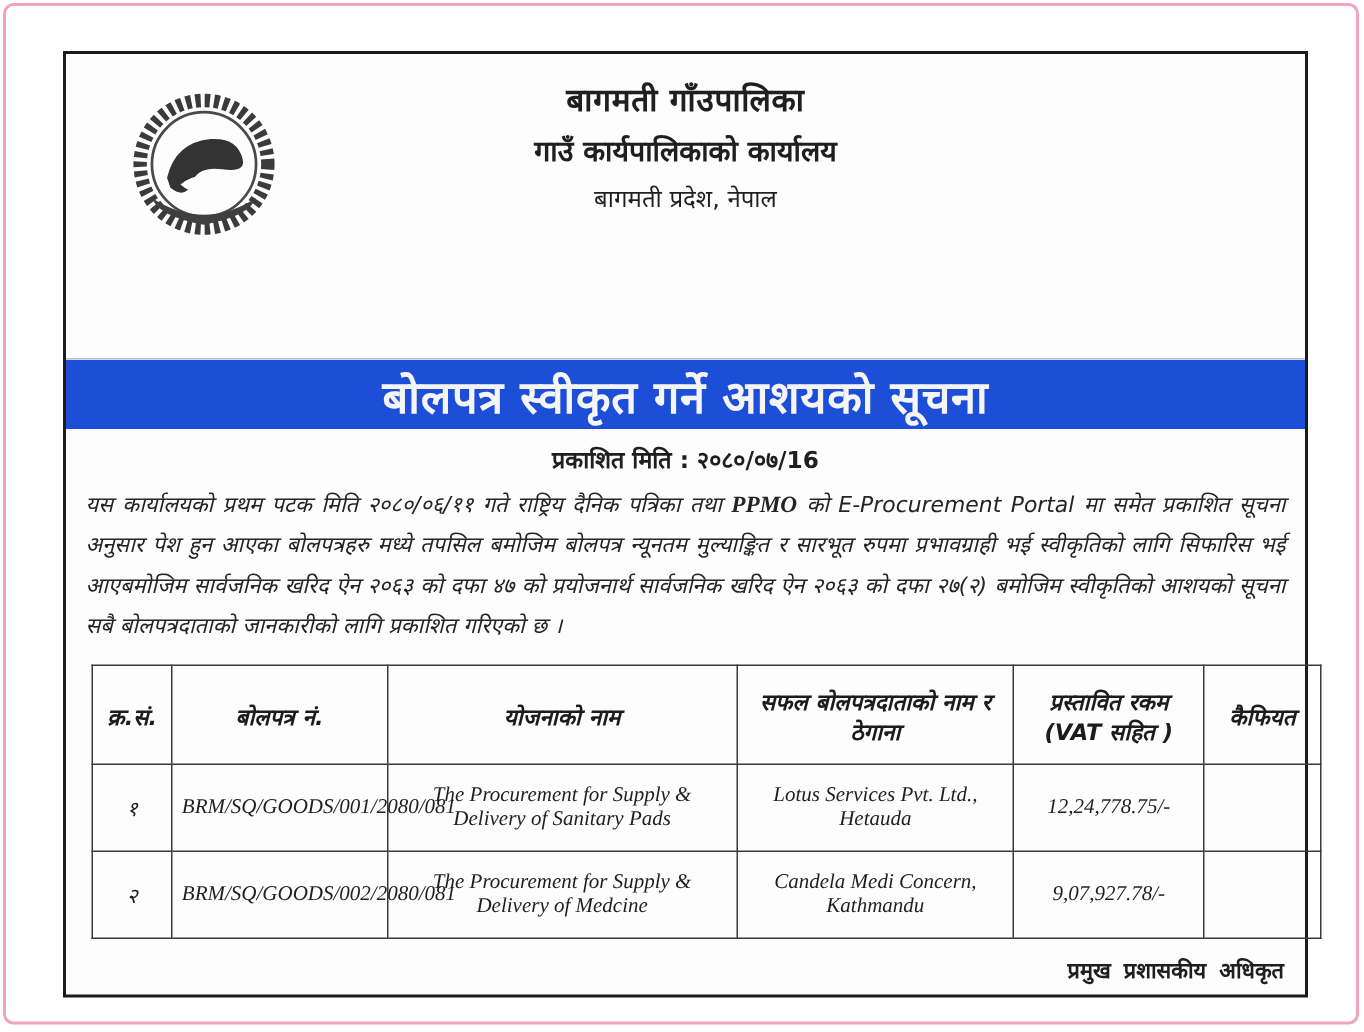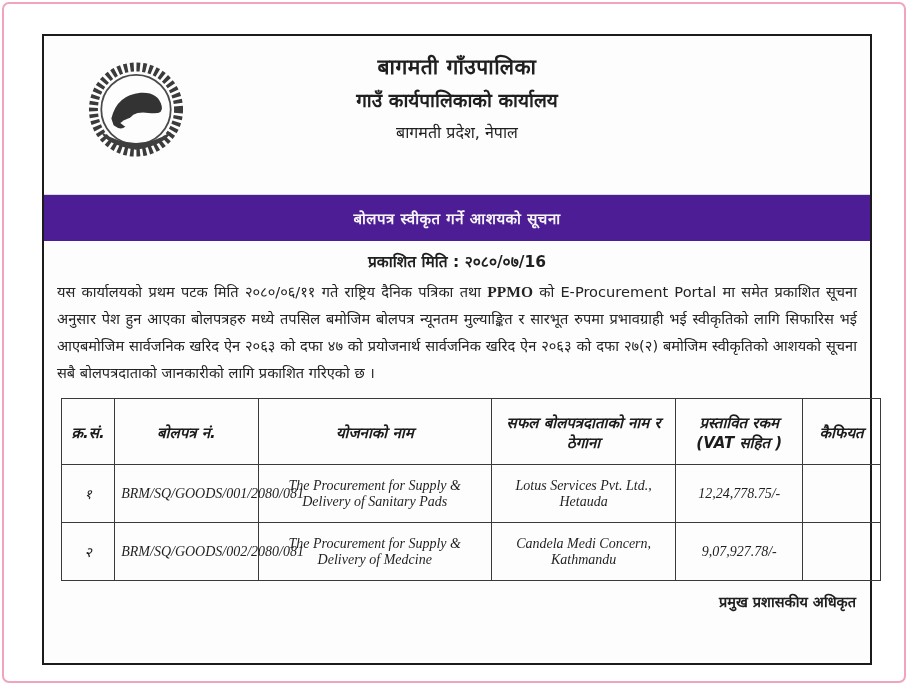--- a/index.html
+++ b/index.html
@@ -18,52 +18,53 @@
   }
   .doc {
     position: absolute;
     left: 38px; top: 30px;
     width: 830px; height: 631px;
     border: 2px solid #1b1b1b;
     background: #fdfdfd;
     color: #1f1f1f;
   }
   
-  .doc-header { position: relative; height: 158px; }
+  .doc-header { position: relative; height: 203px; }
   .logo {
     position: absolute; left: 36px; top: 20px;
     width: 112px; height: 116px;
   }
   .head-lines { text-align: center; padding-top: 16px; }
   .head-org   { font-size: 21px; font-weight: bold; letter-spacing: .5px; }
   .head-office{ font-size: 19px; font-weight: bold; margin-top: 7px; }
   .head-addr  { font-size: 17px; font-weight: bold; margin-top: 8px; }
   .head-prov  { font-size: 16px; font-weight: normal; margin-top: 8px; }
   
   .banner {
     height: 47px;
-    background: #4c1d95;
+    background: #1d4ed8;
     border-top: 1px solid #d9d9d9;
     color: #f5f5f5;
     display: flex; align-items: center; justify-content: center;
-    font-size: 15px; font-weight: bold; letter-spacing: .5px;
+    font-size: 30px; font-weight: bold; letter-spacing: .5px;
   }
   
   .pub-date {
     text-align: center;
     font-size: 15.5px; font-weight: bold;
     margin-top: 9px;
   }
   
   .body-par {
     margin: 6px 13px 0 13px;
     font-size: 14.6px;
     line-height: 1.83;
     text-align: justify;
     color: #242424;
+    font-style: italic;
   }
   .latin-bold { font-family: "Liberation Serif", serif; font-weight: bold; font-size: 15.5px; }
   
   table.tender {
     width: calc(100% - 6px);
     margin: 12px 3px 0 17px;
     border-collapse: collapse;
     table-layout: fixed;
     font-style: italic;
   }
@@ -88,20 +89,21 @@
   }
   td.cell-project, td.cell-bidder, td.cell-amount {
     font-family: "Liberation Serif", serif;
     font-size: 14.8px;
   }
   
   .signature {
     text-align: right;
     font-size: 14.5px; font-weight: bold;
     margin: 10px 14px 0 0;
+    font-family: Liberation Mono, monospace;
   }
 </style>
 </head>
 <body>
 
 <div class="frame">
   <div class="doc">
 
     <div class="doc-header">
       <svg class="logo" viewBox="0 0 100 100" aria-hidden="true">

